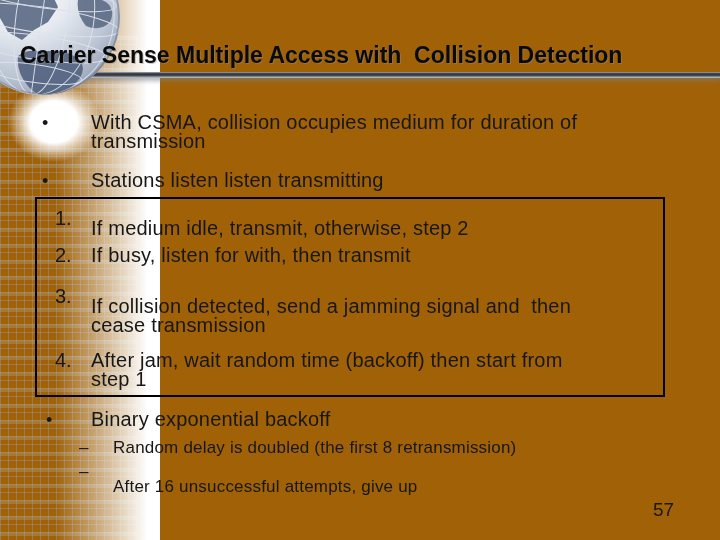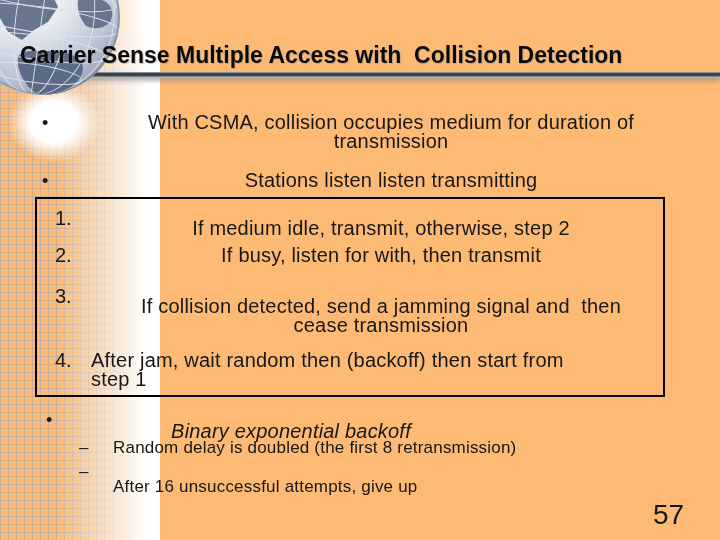--- a/index.html
+++ b/index.html
@@ -1,17 +1,17 @@
 <!DOCTYPE html>
 <html><head>
 <meta charset="utf-8">
 <style>
   html,body{margin:0;padding:0;background:#777;}
   #slide{
-    position:relative;width:720px;height:540px;background:#fdba74;overflow:hidden;
+    position:relative;width:720px;height:540px;background:#a16207;overflow:hidden;
     font-family:"Liberation Sans", sans-serif;color:#171717;
   }
   
   #pattern{
     position:absolute;left:0;top:36px;width:138px;height:504px;z-index:1;
     background:
       repeating-linear-gradient(to right, rgba(148,160,182,.40) 0 1px, transparent 1px 8px),
       repeating-linear-gradient(to bottom, rgba(148,160,182,.40) 0 1px, transparent 1px 8px),
       repeating-linear-gradient(to bottom, rgba(190,198,214,.22) 0 4px, transparent 4px 16px);
   }
@@ -24,35 +24,35 @@
     background:radial-gradient(closest-side, #ffffff 0%, #ffffff 52%, rgba(255,255,255,0) 100%);
     border-radius:50%;
   }
   #rule{
     position:absolute;left:0;right:0;top:72px;height:6px;z-index:4;
     background:linear-gradient(to bottom,#a7adb6 0%,#2e3339 30%,#3a4047 55%,#8a9098 80%,#c8ccd2 100%);
     box-shadow:0 3px 4px rgba(120,126,136,.55);
   }
   #globe{position:absolute;left:-18px;top:-48px;z-index:5;}
   .content{position:absolute;z-index:10;}
-  .txt{white-space:pre-wrap;font-size:20px;line-height:18.5px;letter-spacing:.2px;color:#171717;text-align:center;}
+  .txt{white-space:pre-wrap;font-size:20px;line-height:18.5px;letter-spacing:.2px;color:#171717;}
   .marker{font-size:18px;line-height:18px;color:#171717;}
   .num{font-size:20px;line-height:18.5px;color:#171717;}
   #title{
     left:20px;top:42px;font-size:23px;font-weight:bold;letter-spacing:0;
     white-space:pre;color:#0a0a0a;text-shadow:1px 1px 0 rgba(140,140,140,.45);
   }
   #steps-box{
     position:absolute;left:35px;top:197px;width:630px;height:200px;
     border:2px solid #000;background:transparent;z-index:9;box-sizing:border-box;
   }
-  .italic{font-style:italic;margin-top:12px;}
+  .italic{}
   .sub{font-size:17px;line-height:17px;letter-spacing:.2px;}
   .bold{font-weight:normal;}
-  #page-num{left:653px;top:499px;font-size:28px;color:#171717;}
+  #page-num{left:653px;top:499px;font-size:19px;color:#171717;}
   .rich{white-space:pre-wrap;font-size:20px;line-height:18.5px;letter-spacing:.2px;}
 </style>
 </head>
 <body>
 
 <div id="slide">
 
   <div id="pattern"></div>
   <div id="pattern-fade"></div>
   <div id="glow"></div>
@@ -105,21 +105,21 @@
   <div class="content txt" style="left:91px;top:219px;width:580px">If medium idle, transmit, otherwise, step 2</div>
 
   <div class="content num" style="left:55px;top:246px">2.</div>
   <div class="content txt" style="left:91px;top:246px;width:580px">If busy, listen for with, then transmit</div>
 
   <div class="content num" style="left:55px;top:287px">3.</div>
   <div class="content txt" style="left:91px;top:297px;width:580px">If collision detected, send a jamming signal and  then
 cease transmission</div>
 
   <div class="content num" style="left:55px;top:351px">4.</div>
-  <div class="content rich" style="left:91px;top:351px;width:580px"><span>After jam, wait random then (</span><span class="bold">backoff</span><span>) then start from
+  <div class="content rich" style="left:91px;top:351px;width:580px"><span>After jam, wait random time (</span><span class="bold">backoff</span><span>) then start from
 step 1</span></div>
 
   <div class="content marker" style="left:46px;top:411px">•</div>
   <div class="content txt italic" style="left:91px;top:410px;width:400px">Binary exponential backoff</div>
 
   <div class="content sub" style="left:79px;top:439px">–</div>
   <div class="content sub" style="left:113px;top:439px;width:520px">Random delay is doubled (the first 8 retransmission)</div>
 
   <div class="content sub" style="left:79px;top:463px">–</div>
   <div class="content sub" style="left:113px;top:478px;width:520px">After 16 unsuccessful attempts, give up</div>

